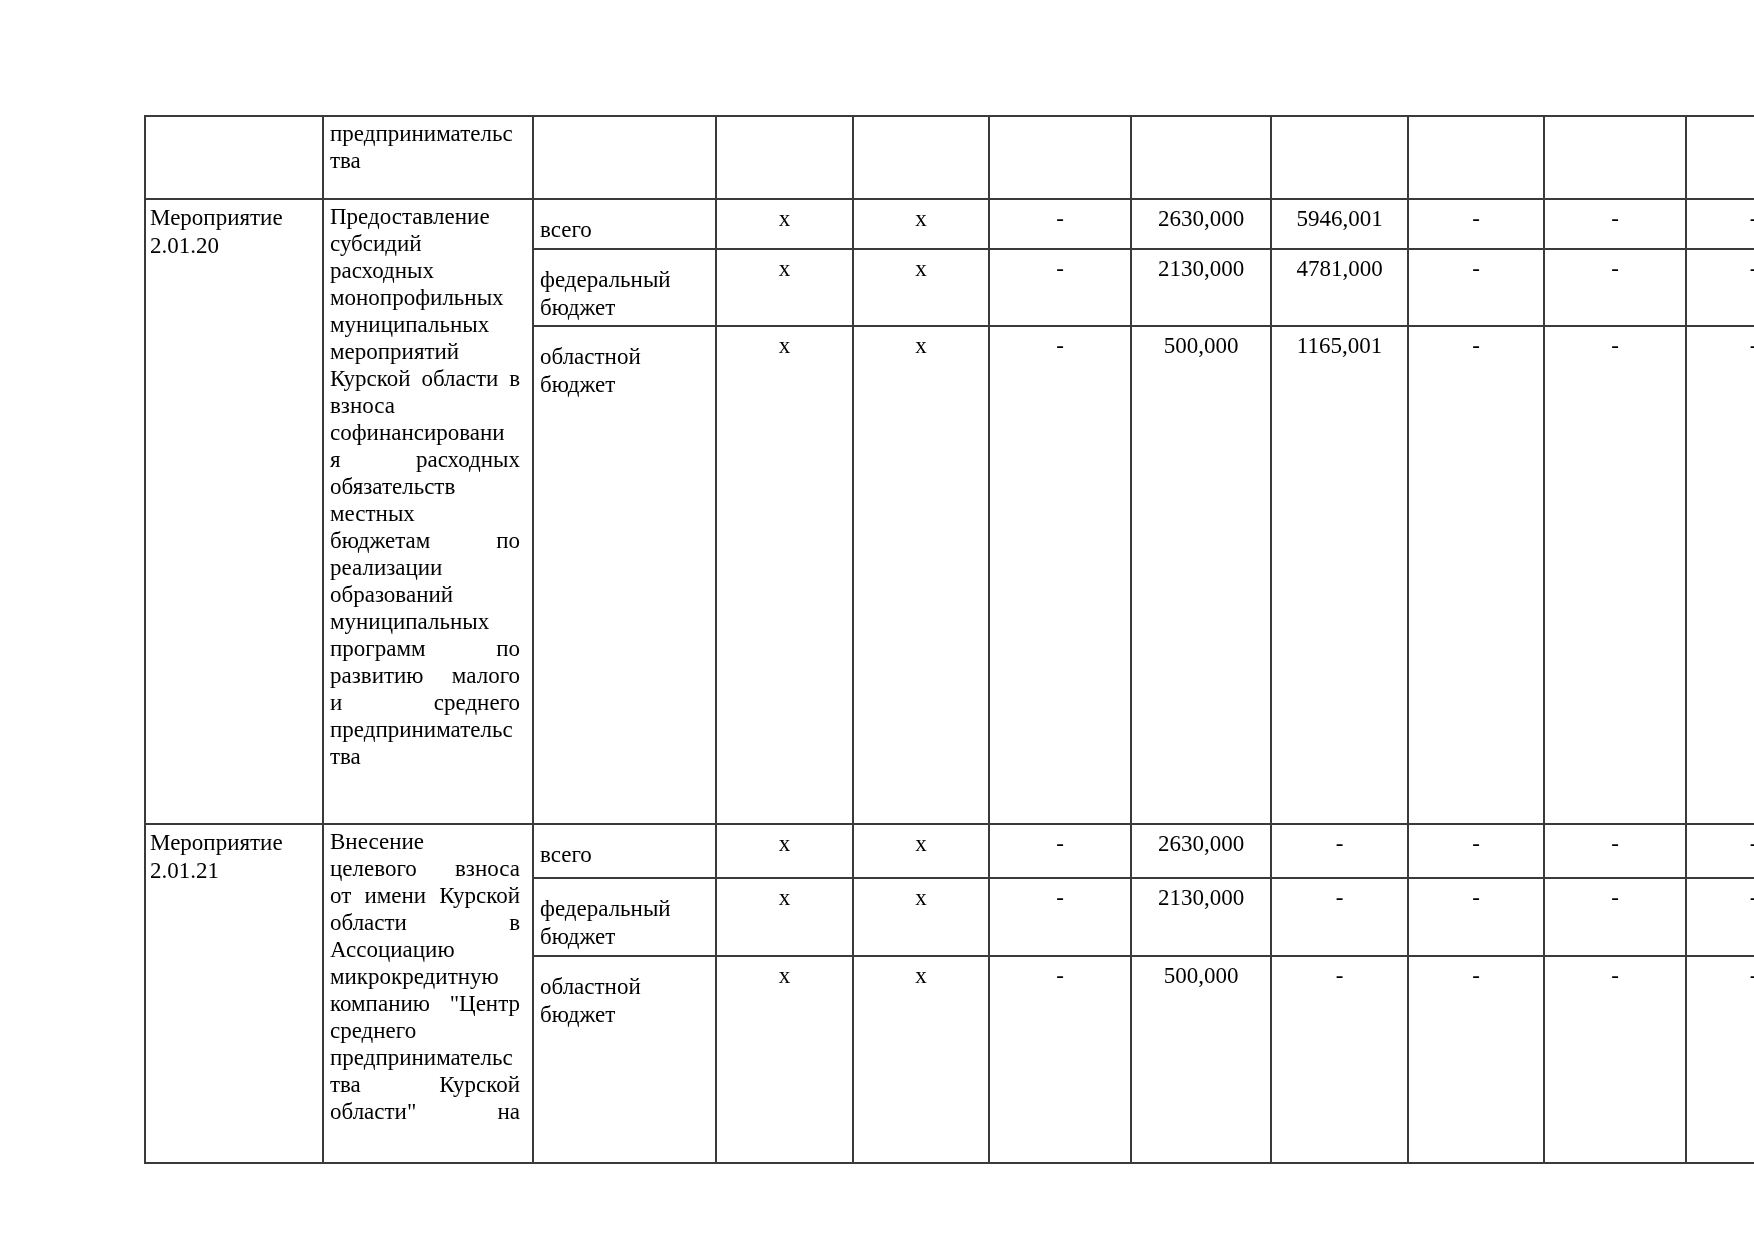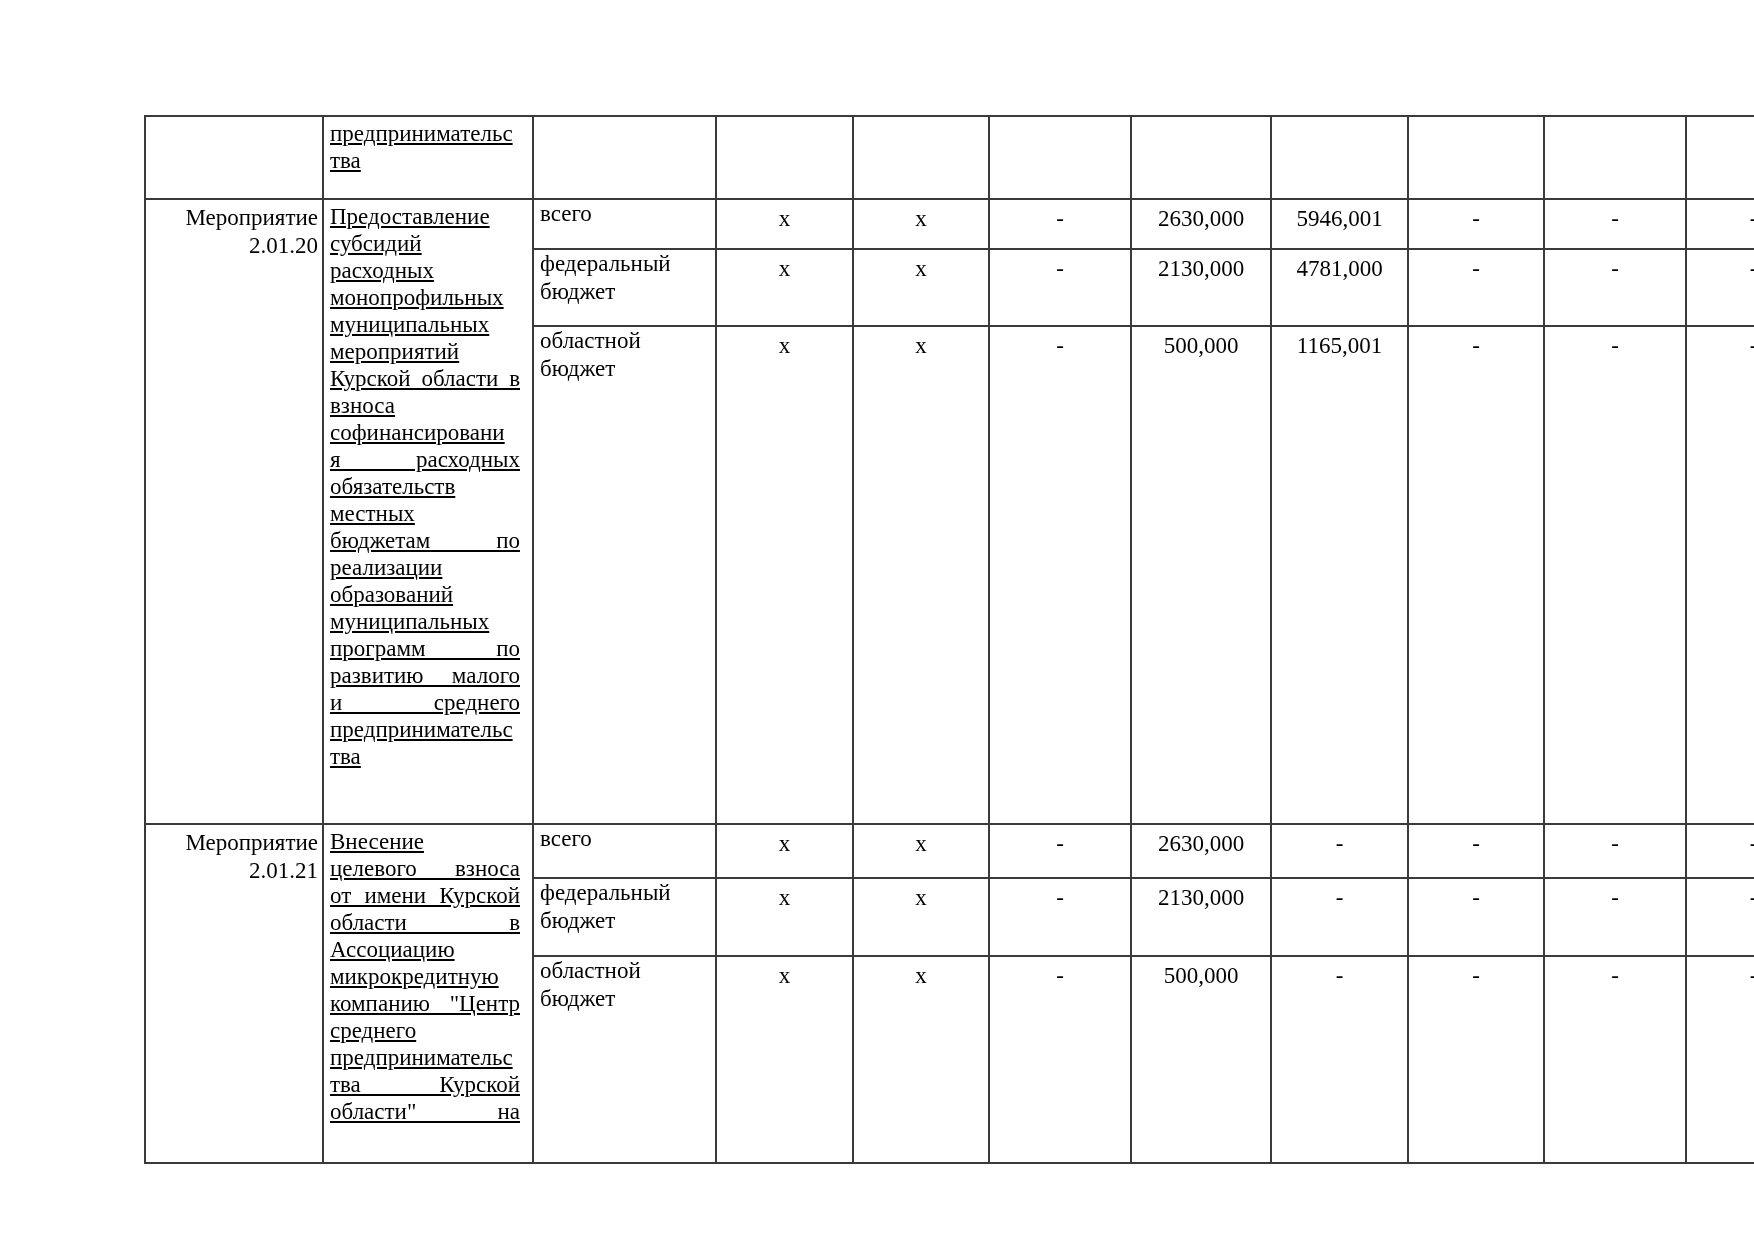--- a/index.html
+++ b/index.html
@@ -46,37 +46,36 @@
   
   tr.h-cont { height: 83px; }
   tr.h-s1   { height: 50px; }
   tr.h-s2   { height: 77px; }
   tr.h-s3a  { height: 498px; }
   tr.h-s1b  { height: 54px; }
   tr.h-s2b  { height: 78px; }
   tr.h-s3b  { height: 207px; }
   
   td.c-act {
-    text-align: right;
+    text-align: left;
     padding: 4px 4px 0 4px;
     line-height: 28px;
   }
   td.c-desc {
     padding: 3px 12px 0 6px;
     line-height: 27px;
-    text-decoration: underline;
   }
   td.c-desc .jl {
     text-align: justify;
     text-align-last: justify;
     white-space: normal;
   }
   td.c-desc .jl.single { text-align-last: left; }
   td.c-level {
-    padding: 0 6px 0 6px;
+    padding: 16px 6px 0 6px;
     line-height: 28px;
   }
   td.c-val {
     text-align: center;
     padding: 6px 2px 0 2px;
     line-height: 26px;
     white-space: nowrap;
   }
 </style>
 </head>

